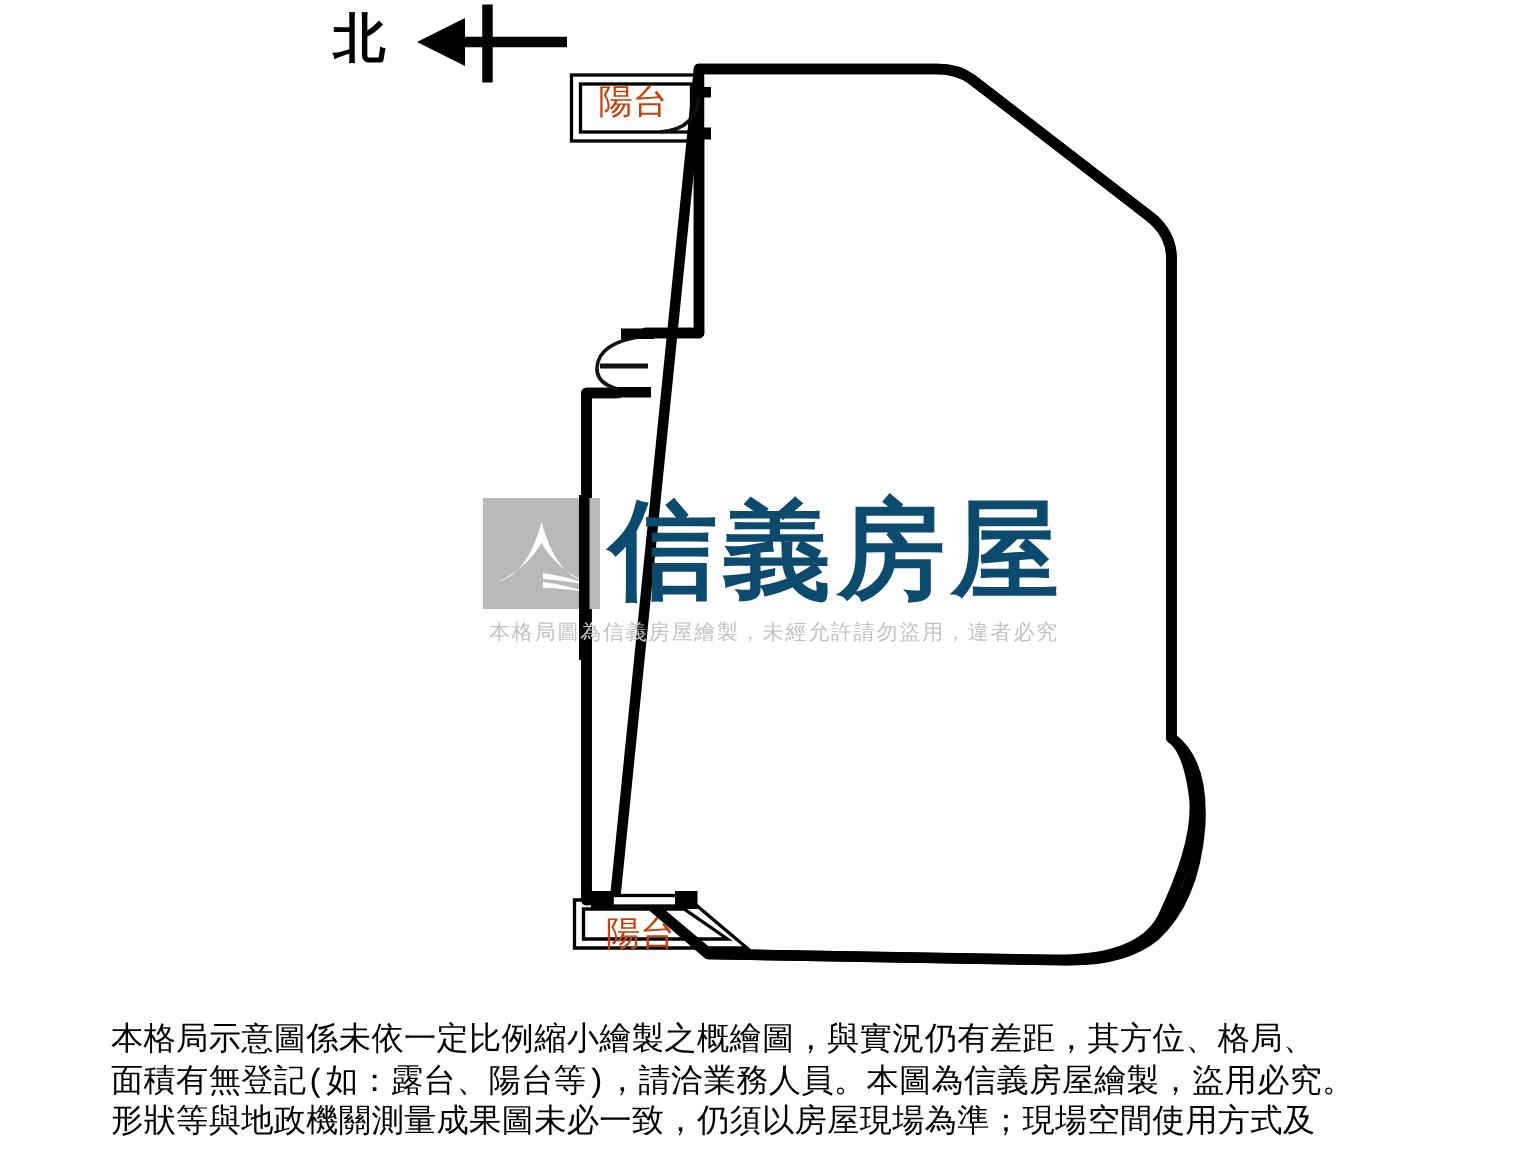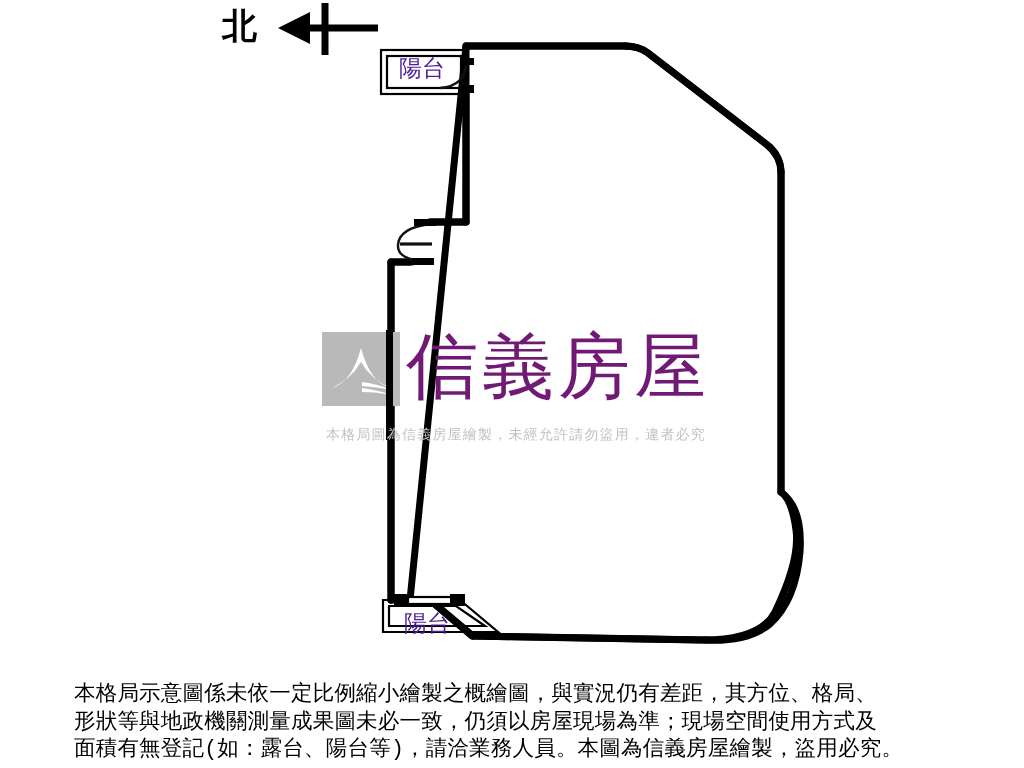--- a/index.html
+++ b/index.html
@@ -78,21 +78,21 @@
     color: #000000;
     font-weight: 700;
     letter-spacing: 0;
     user-select: none;
   }
   .room-label {
     position: absolute;
     font-family: "DejaVu Sans", "Liberation Sans", sans-serif;
     font-size: 23px;
     line-height: 26px;
-    color: #4c1d95;
+    color: #c2410c;
     white-space: nowrap;
     user-select: none;
   }
   #balcony-top-label {
     left: 399px;
     top: 55px;
   }
   #balcony-bottom-label {
     left: 404px;
     top: 610px;
@@ -119,36 +119,35 @@
     left: 0;
     top: 0;
   }
   .wm-text {
     position: absolute;
     left: 84px;
     top: -8px;
     font-family: "DejaVu Sans", "Liberation Sans", sans-serif;
     font-size: 72px;
     line-height: 88px;
-    color: #701a75;
-    font-weight: 400;
+    color: #0c4a6e;
+    font-weight: 700;
     letter-spacing: 4px;
     white-space: nowrap;
   }
   .wm-sub {
     position: absolute;
     left: 4px;
     top: 82px;
     font-family: "DejaVu Sans", "Liberation Sans", sans-serif;
     font-size: 14px;
     line-height: 20px;
     color: #c2c2c2;
     letter-spacing: 1.2px;
     white-space: nowrap;
-    margin-top: 12px;
   }
   .wm-bar {
     position: absolute;
     left: 64px;
     top: 0px;
     width: 7px;
     height: 110px;
     background: #000000;
   }
   #disclaimer {
@@ -279,17 +278,17 @@
         <path d="M 40,56 Q 56,58 70,63 Q 54,60 40,60 Z" fill="#ffffff"></path>
       </svg>
     </div>
     <div class="wm-bar"></div>
     <div class="wm-text">信義房屋</div>
     <div class="wm-sub">本格局圖為信義房屋繪製，未經允許請勿盜用，違者必究</div>
   </div>
 
   <div id="disclaimer">
     <p>本格局示意圖係未依一定比例縮小繪製之概繪圖，與實況仍有差距，其方位、格局、</p>
+    <p>面積有無登記(如：露台、陽台等)，請洽業務人員。本圖為信義房屋繪製，盜用必究。</p>
     <p>形狀等與地政機關測量成果圖未必一致，仍須以房屋現場為準；現場空間使用方式及</p>
-    <p>面積有無登記(如：露台、陽台等)，請洽業務人員。本圖為信義房屋繪製，盜用必究。</p>
   </div>
 
 </div>
 
 </body></html>

